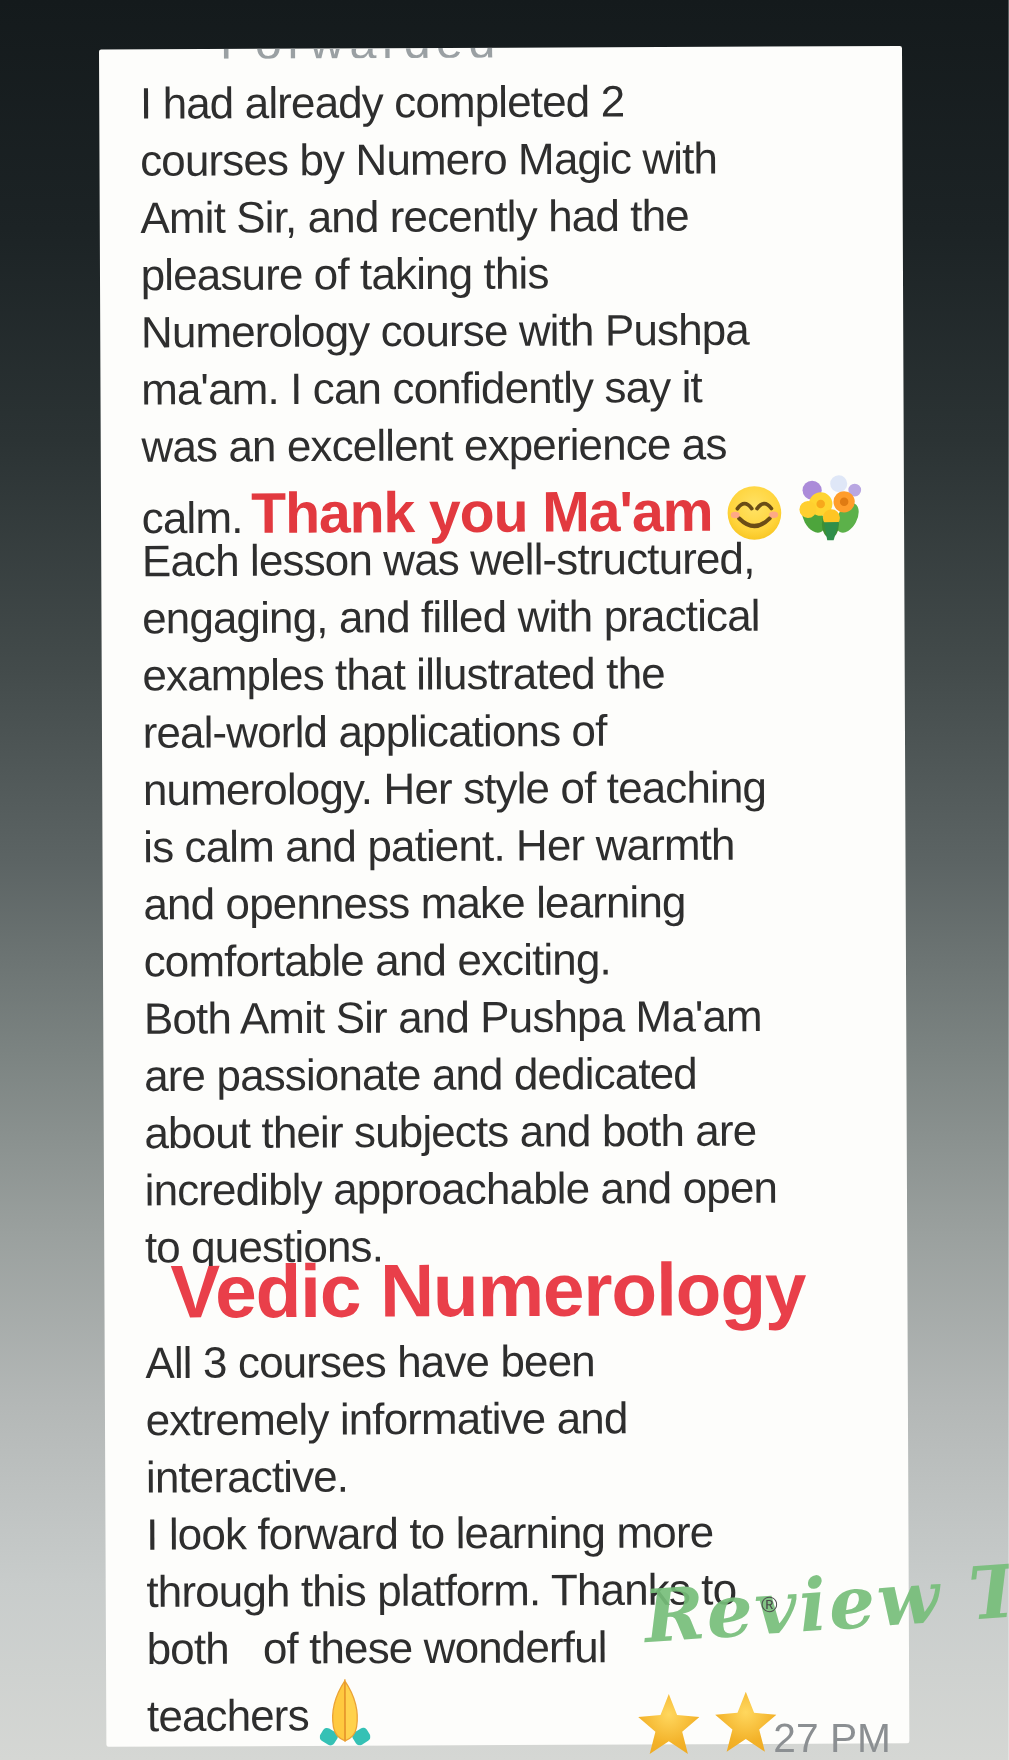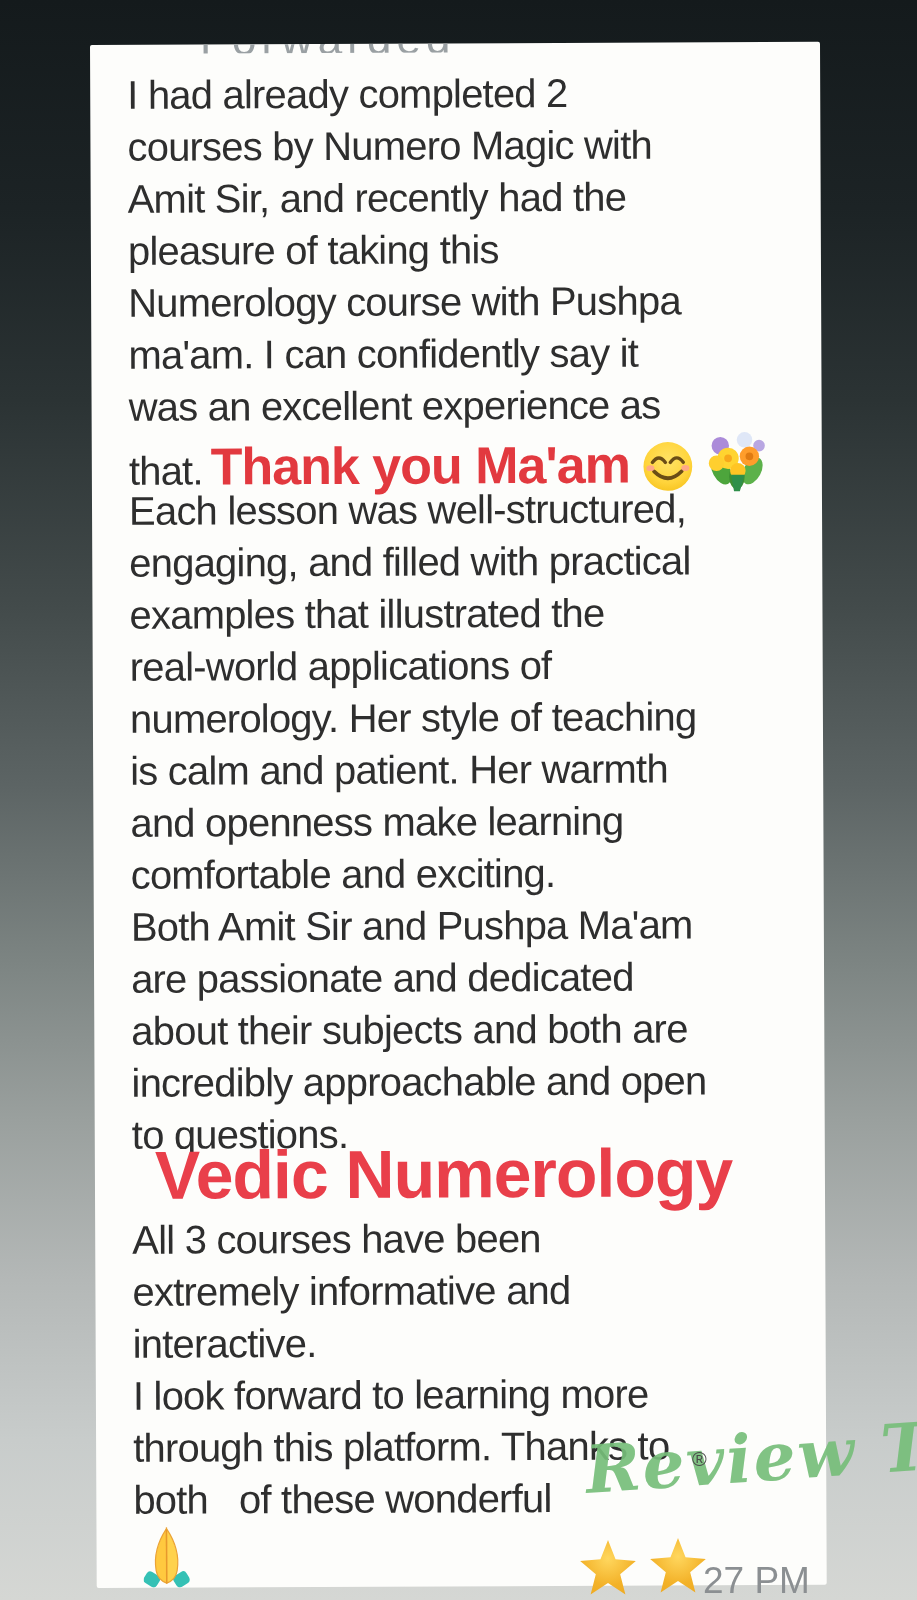--- a/index.html
+++ b/index.html
@@ -82,21 +82,21 @@
     <div>
         <div class="line">I had already completed 2</div>
         <div class="line">courses by Numero Magic with</div>
         <div class="line">Amit Sir, and recently had the</div>
         <div class="line">pleasure of taking this</div>
         <div class="line">Numerology course with Pushpa</div>
         <div class="line">ma'am. I can confidently say it</div>
         <div class="line">was an excellent experience as</div>
       </div>
 
-    <div class="mixed-line"><span>that.</span><span class="red-inline">Thank you Ma'am</span><span class="emoji"><svg width="52" height="52" viewBox="0 0 64 64">
+    <div class="mixed-line"><span>calm.</span><span class="red-inline">Thank you Ma'am</span><span class="emoji"><svg width="52" height="52" viewBox="0 0 64 64">
         <defs>
           <radialGradient id="faceG" cx="50%" cy="38%" r="65%">
             <stop offset="0%" stop-color="#ffe266"></stop>
             <stop offset="70%" stop-color="#ffd43b"></stop>
             <stop offset="100%" stop-color="#f7c420"></stop>
           </radialGradient>
         </defs>
         <circle cx="32" cy="32" r="30" fill="url(#faceG)"></circle>
         <path d="M13 27 q8 -11 16 0" stroke="#6b4d16" stroke-width="4.2" fill="none" stroke-linecap="round"></path>
         <path d="M35 27 q8 -11 16 0" stroke="#6b4d16" stroke-width="4.2" fill="none" stroke-linecap="round"></path>
@@ -139,21 +139,21 @@
 
     <div class="p3">
         <div class="line">All 3 courses have been</div>
         <div class="line">extremely informative and</div>
         <div class="line">interactive.</div>
         <div class="line">I look forward to learning more</div>
         <div class="line">through this platform. Thanks to</div>
         <div class="line">both&nbsp;&nbsp; of these wonderful</div>
       </div>
 
-    <div class="teachers-line"><span class="hands"><svg width="46" height="64" viewBox="0 0 46 64">
+    <div class="teachers-line"><span>teachers</span><span class="hands"><svg width="46" height="64" viewBox="0 0 46 64">
         <rect x="1" y="47" width="15" height="13" rx="4" fill="#35c1b5" transform="rotate(32 8 53)"></rect>
         <rect x="30" y="47" width="15" height="13" rx="4" fill="#35c1b5" transform="rotate(-32 38 53)"></rect>
         <path d="M23 3 C15 15 10 30 12.5 45 C13.5 51 17.5 55.5 23 57.5 Z" fill="#ffc93f" stroke="#eba335" stroke-width="1.2"></path>
         <path d="M23 3 C31 15 36 30 33.5 45 C32.5 51 28.5 55.5 23 57.5 Z" fill="#ffd24d" stroke="#eba335" stroke-width="1.2"></path>
         <line x1="23" y1="4" x2="23" y2="57" stroke="#e8992c" stroke-width="1.4"></line>
       </svg></span></div>
   </div>
 </div>
 
 <div class="watermark">Review Time</div>

